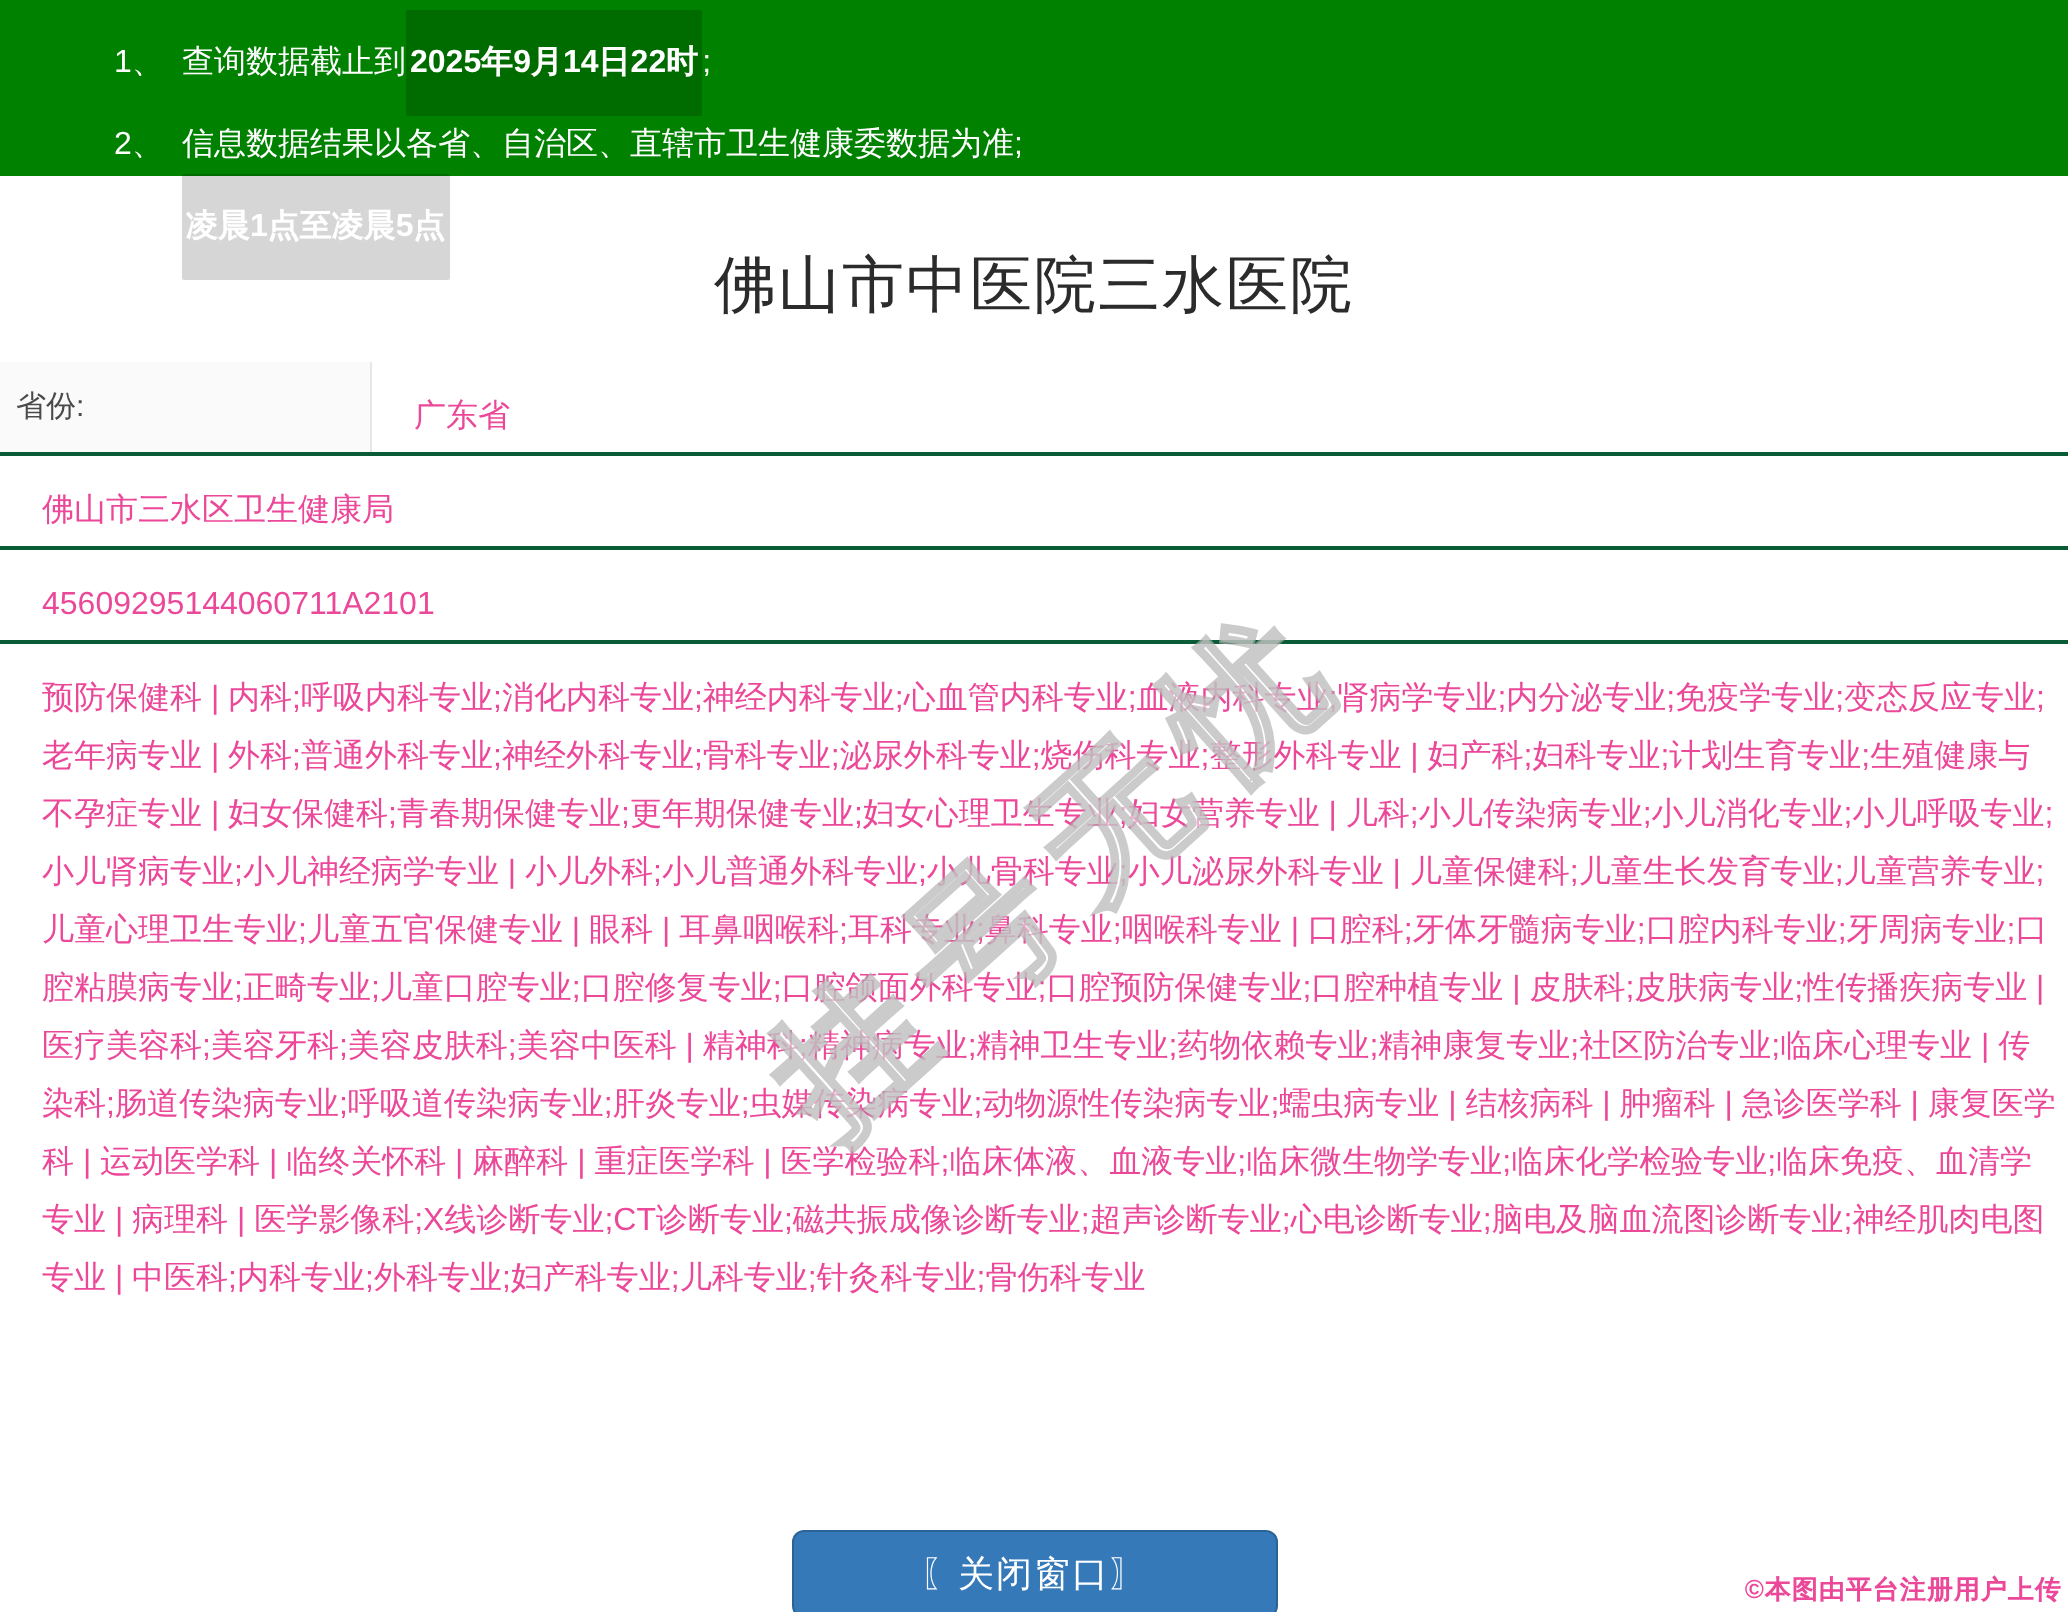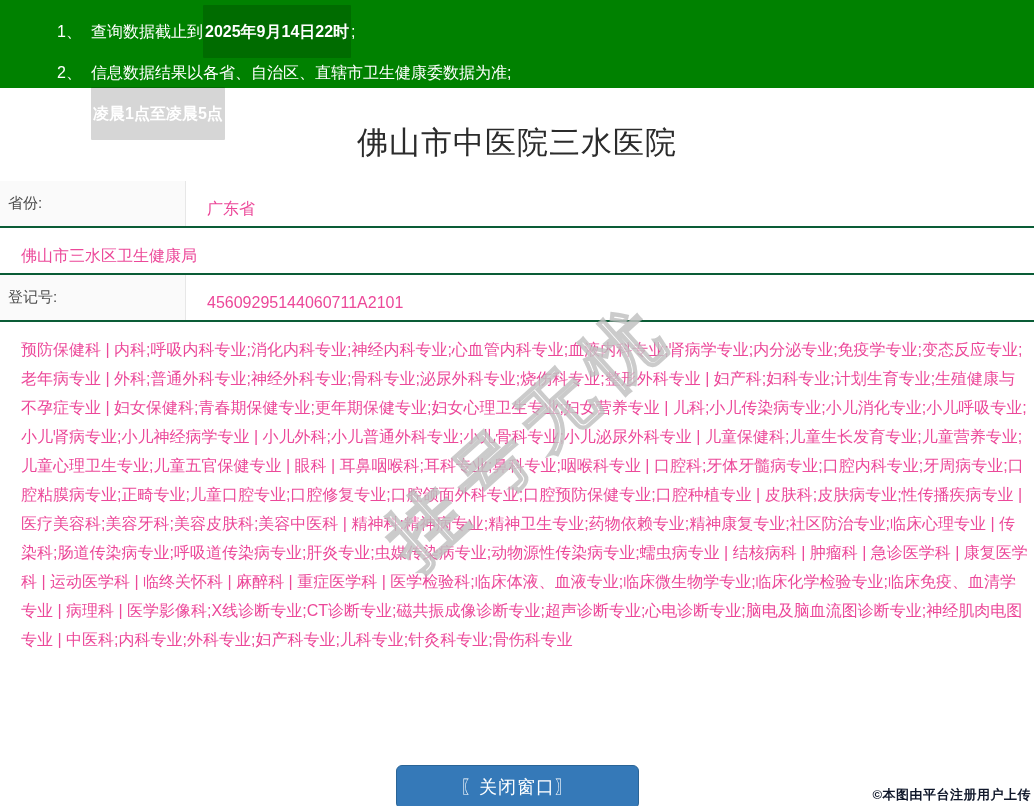--- a/index.html
+++ b/index.html
@@ -60,21 +60,21 @@
   .button-bar{
     position:absolute;left:0;top:765px;width:100%;text-align:center;z-index:6;
   }
   .close-btn{
     width:243px;height:44px;background:#3579b8;color:#fff;
     border:1px solid #2a6496;border-radius:6px;
     font-size:18px;font-family:inherit;cursor:pointer;letter-spacing:1px;
   }
   .attribution{
     position:absolute;right:3px;bottom:2px;z-index:7;
-    font-size:13px;font-weight:bold;color:#0f172a;letter-spacing:0.5px;
+    font-size:13px;font-weight:bold;color:#ec4899;letter-spacing:0.5px;
     text-shadow:-1px -1px 0 #fff,1px -1px 0 #fff,-1px 1px 0 #fff,1px 1px 0 #fff,0 1px 0 #fff,0 -1px 0 #fff,1px 0 0 #fff,-1px 0 0 #fff;
   }
 </style>
 </head>
 <body>
 
 <div class="notice">
   <div class="notice-line">
     <span class="num">1、</span>
     <span>查询数据截止到</span>
@@ -98,21 +98,20 @@
 
 <div class="details">
   <div class="row fixed">
     <div class="cell label">省份:</div>
     <div class="cell value">广东省</div>
   </div>
   <div class="row fixed">
     <div class="cell value">佛山市三水区卫生健康局</div>
   </div>
   <div class="row fixed">
-    <div class="cell label">登记号:</div>
     <div class="cell value">45609295144060711A2101</div>
   </div>
   <div class="row">
     <div class="cell value">预防保健科 | 内科;呼吸内科专业;消化内科专业;神经内科专业;心血管内科专业;血液内科专业;肾病学专业;内分泌专业;免疫学专业;变态反应专业;老年病专业 | 外科;普通外科专业;神经外科专业;骨科专业;泌尿外科专业;烧伤科专业;整形外科专业 | 妇产科;妇科专业;计划生育专业;生殖健康与不孕症专业 | 妇女保健科;青春期保健专业;更年期保健专业;妇女心理卫生专业;妇女营养专业 | 儿科;小儿传染病专业;小儿消化专业;小儿呼吸专业;小儿肾病专业;小儿神经病学专业 | 小儿外科;小儿普通外科专业;小儿骨科专业;小儿泌尿外科专业 | 儿童保健科;儿童生长发育专业;儿童营养专业;儿童心理卫生专业;儿童五官保健专业 | 眼科 | 耳鼻咽喉科;耳科专业;鼻科专业;咽喉科专业 | 口腔科;牙体牙髓病专业;口腔内科专业;牙周病专业;口腔粘膜病专业;正畸专业;儿童口腔专业;口腔修复专业;口腔颌面外科专业;口腔预防保健专业;口腔种植专业 | 皮肤科;皮肤病专业;性传播疾病专业 | 医疗美容科;美容牙科;美容皮肤科;美容中医科 | 精神科;精神病专业;精神卫生专业;药物依赖专业;精神康复专业;社区防治专业;临床心理专业 | 传染科;肠道传染病专业;呼吸道传染病专业;肝炎专业;虫媒传染病专业;动物源性传染病专业;蠕虫病专业 | 结核病科 | 肿瘤科 | 急诊医学科 | 康复医学科 | 运动医学科 | 临终关怀科 | 麻醉科 | 重症医学科 | 医学检验科;临床体液、血液专业;临床微生物学专业;临床化学检验专业;临床免疫、血清学专业 | 病理科 | 医学影像科;X线诊断专业;CT诊断专业;磁共振成像诊断专业;超声诊断专业;心电诊断专业;脑电及脑血流图诊断专业;神经肌肉电图专业 | 中医科;内科专业;外科专业;妇产科专业;儿科专业;针灸科专业;骨伤科专业</div>
   </div>
 </div>
 
 <div class="watermark">
   <span>挂号无忧</span>
 </div>

